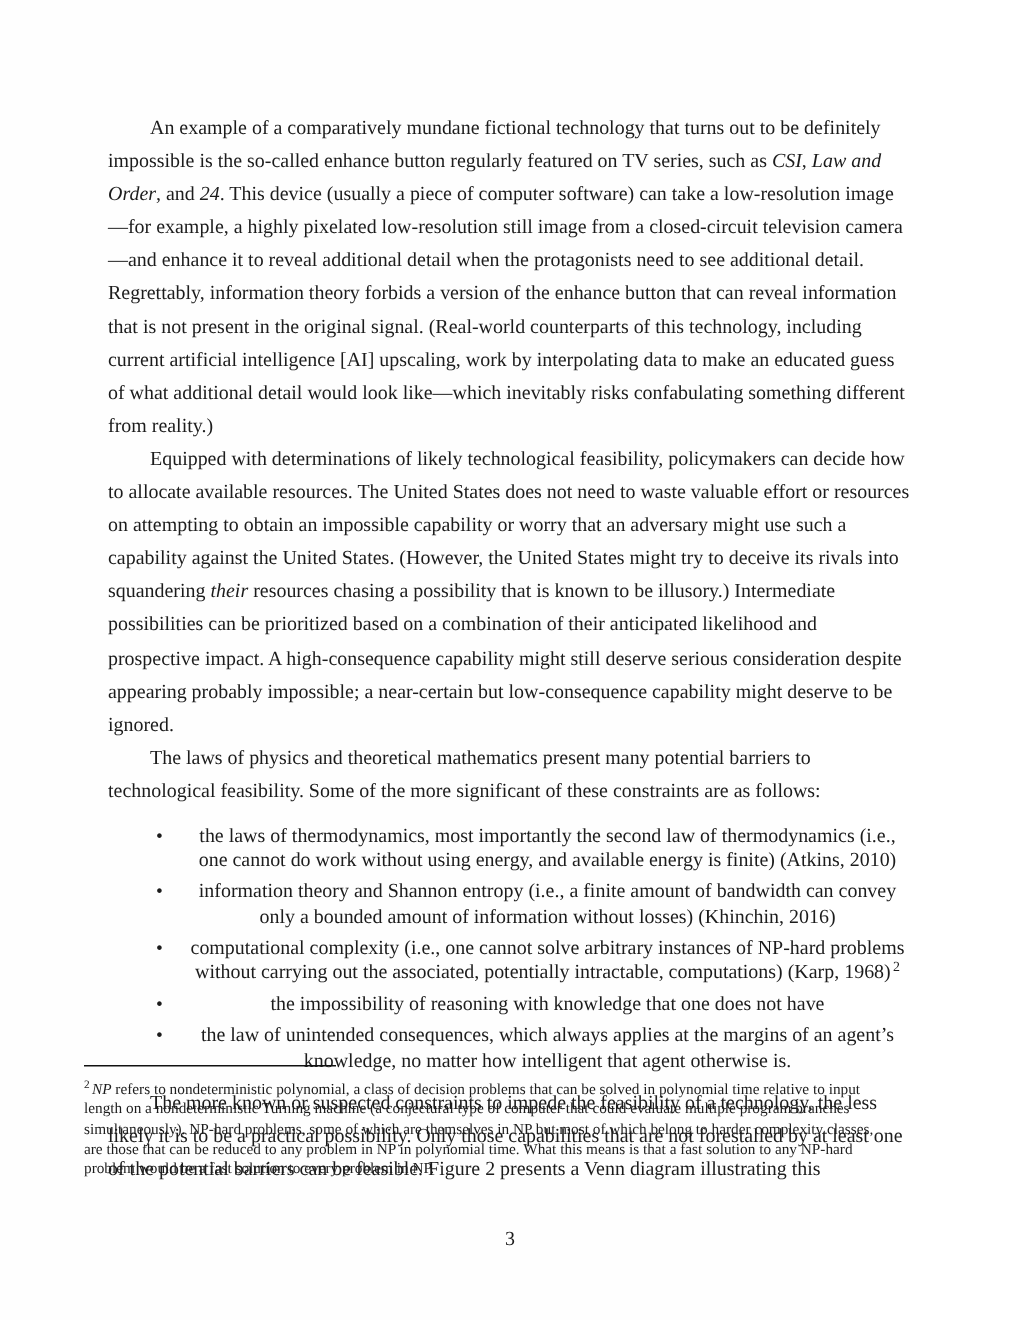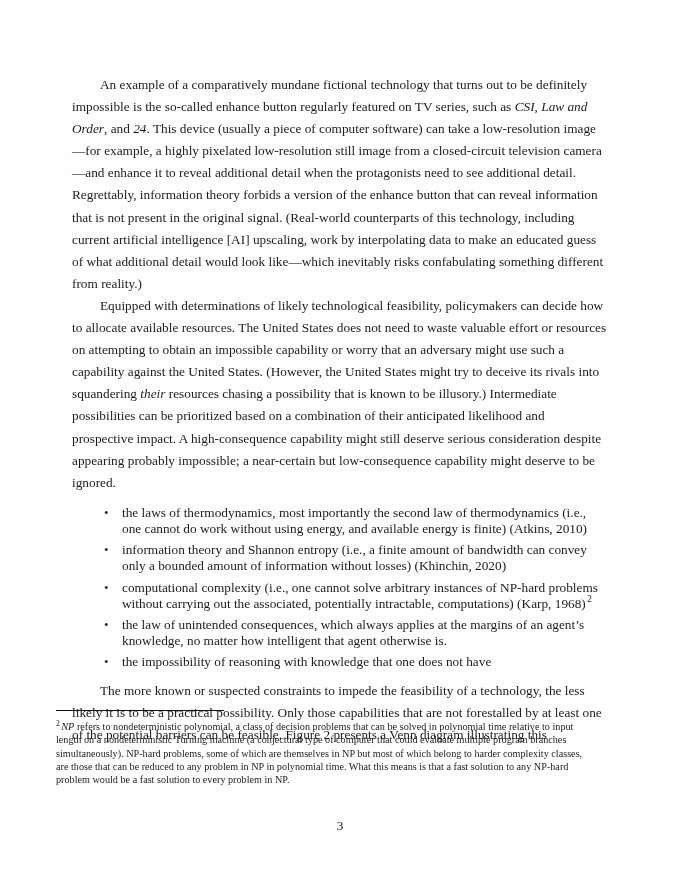--- a/index.html
+++ b/index.html
@@ -35,20 +35,21 @@
     font-size: 13.3px;
     line-height: 22.1px;
     text-align: left;
     text-indent: 28px;
     color: #1c1c1c;
   }
   ul.constraints {
     margin: 11px 0 9px 0;
     padding: 0;
     list-style: none;
+    text-align: center;
   }
   ul.constraints > li {
     position: relative;
     margin: 0 0 0 0;
     padding: 0 0 0 50px;
     font-size: 13.3px;
     line-height: 16.2px;
     color: #1c1c1c;
   }
   ul.constraints > li + li {
@@ -109,27 +110,28 @@
 <body>
 
 <div class="page">
 
   <div class="content">
 
     <p class="body-par"><span>An example of a comparatively mundane fictional technology that turns out to be definitely impossible is the so-called enhance button regularly featured on TV series, such as </span><i>CSI</i><span>, </span><i>Law and Order</i><span>, and </span><i>24</i><span>. This device (usually a piece of computer software) can take a low-resolution image—for example, a highly pixelated low-resolution still image from a closed-circuit television camera—and enhance it to reveal additional detail when the protagonists need to see additional detail. Regrettably, information theory forbids a version of the enhance button that can reveal information that is not present in the original signal. (Real-world counterparts of this technology, including current artificial intelligence [AI] upscaling, work by interpolating data to make an educated guess of what additional detail would look like—which inevitably risks confabulating something different from reality.)</span></p>
 
     <p class="body-par"><span>Equipped with determinations of likely technological feasibility, policymakers can decide how to allocate available resources. The United States does not need to waste valuable effort or resources on attempting to obtain an impossible capability or worry that an adversary might use such a capability against the United States. (However, the United States might try to deceive its rivals into squandering </span><i>their</i><span> resources chasing a possibility that is known to be illusory.) Intermediate possibilities can be prioritized based on a combination of their anticipated likelihood and prospective impact. A high-consequence capability might still deserve serious consideration despite appearing probably impossible; a near-certain but low-consequence capability might deserve to be ignored.</span></p>
 
+    <p class="body-par"><span>The laws of physics and theoretical mathematics present many potential barriers to technological feasibility. Some of the more significant of these constraints are as follows:</span></p>
 
     <ul class="constraints">
         <li><span>the laws of thermodynamics, most importantly the second law of thermodynamics (i.e., one cannot do work without using energy, and available energy is finite) (Atkins, 2010)</span></li>
-        <li><span>information theory and Shannon entropy (i.e., a finite amount of bandwidth can convey only a bounded amount of information without losses) (Khinchin, 2020)</span></li>
+        <li><span>information theory and Shannon entropy (i.e., a finite amount of bandwidth can convey only a bounded amount of information without losses) (Khinchin, 2016)</span></li>
         <li><span>computational complexity (i.e., one cannot solve arbitrary instances of NP-hard problems without carrying out the associated, potentially intractable, computations) (Karp, 1968)</span><sup class="fn-ref">2</sup></li>
+        <li><span>the impossibility of reasoning with knowledge that one does not have</span></li>
         <li><span>the law of unintended consequences, which always applies at the margins of an agent’s knowledge, no matter how intelligent that agent otherwise is.</span></li>
-        <li><span>the impossibility of reasoning with knowledge that one does not have</span></li>
       </ul>
 
     <p class="body-par"><span>The more known or suspected constraints to impede the feasibility of a technology, the less likely it is to be a practical possibility. Only those capabilities that are not forestalled by at least one of the potential barriers can be feasible. Figure 2 presents a Venn diagram illustrating this</span></p>
 
   </div>
 
   <div class="footnote-area">
     <div class="footnote-rule"></div>
     <p class="footnote">
       <sup class="fn-num">2</sup><span><i>NP</i><span> refers to nondeterministic polynomial, a class of decision problems that can be solved in polynomial time relative to input length on a nondeterministic Turning machine (a conjectural type of computer that could evaluate multiple program branches simultaneously). NP-hard problems, some of which are themselves in NP but most of which belong to harder complexity classes, are those that can be reduced to any problem in NP in polynomial time. What this means is that a fast solution to any NP-hard problem would be a fast solution to every problem in NP.</span></span>

